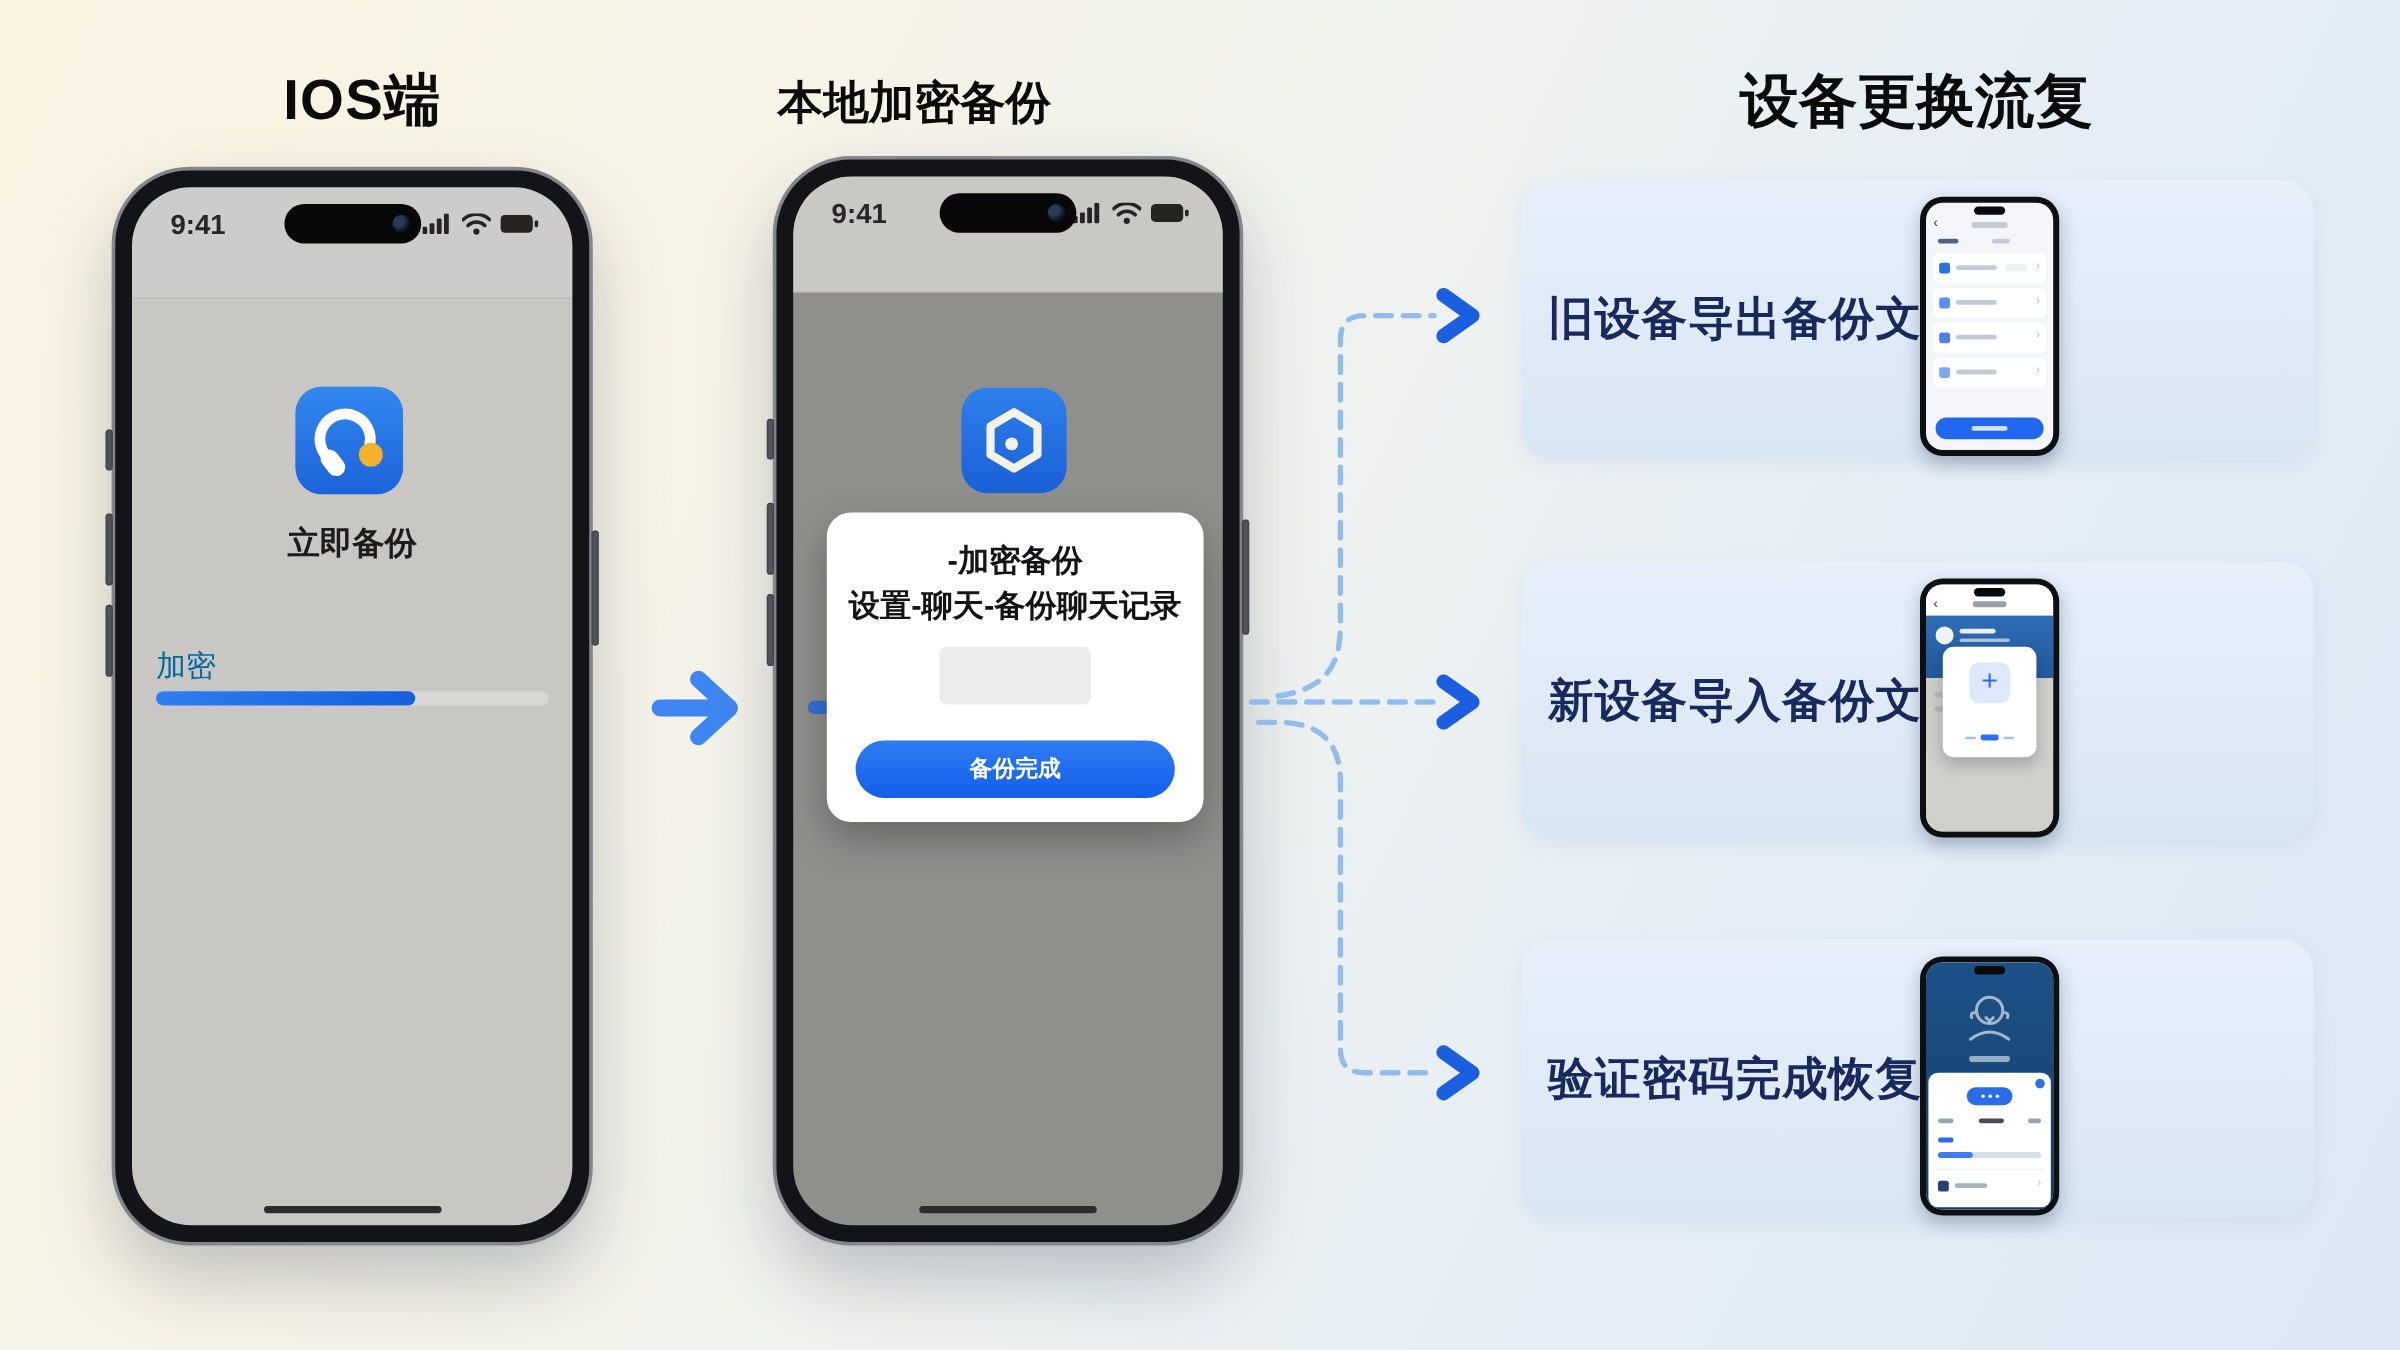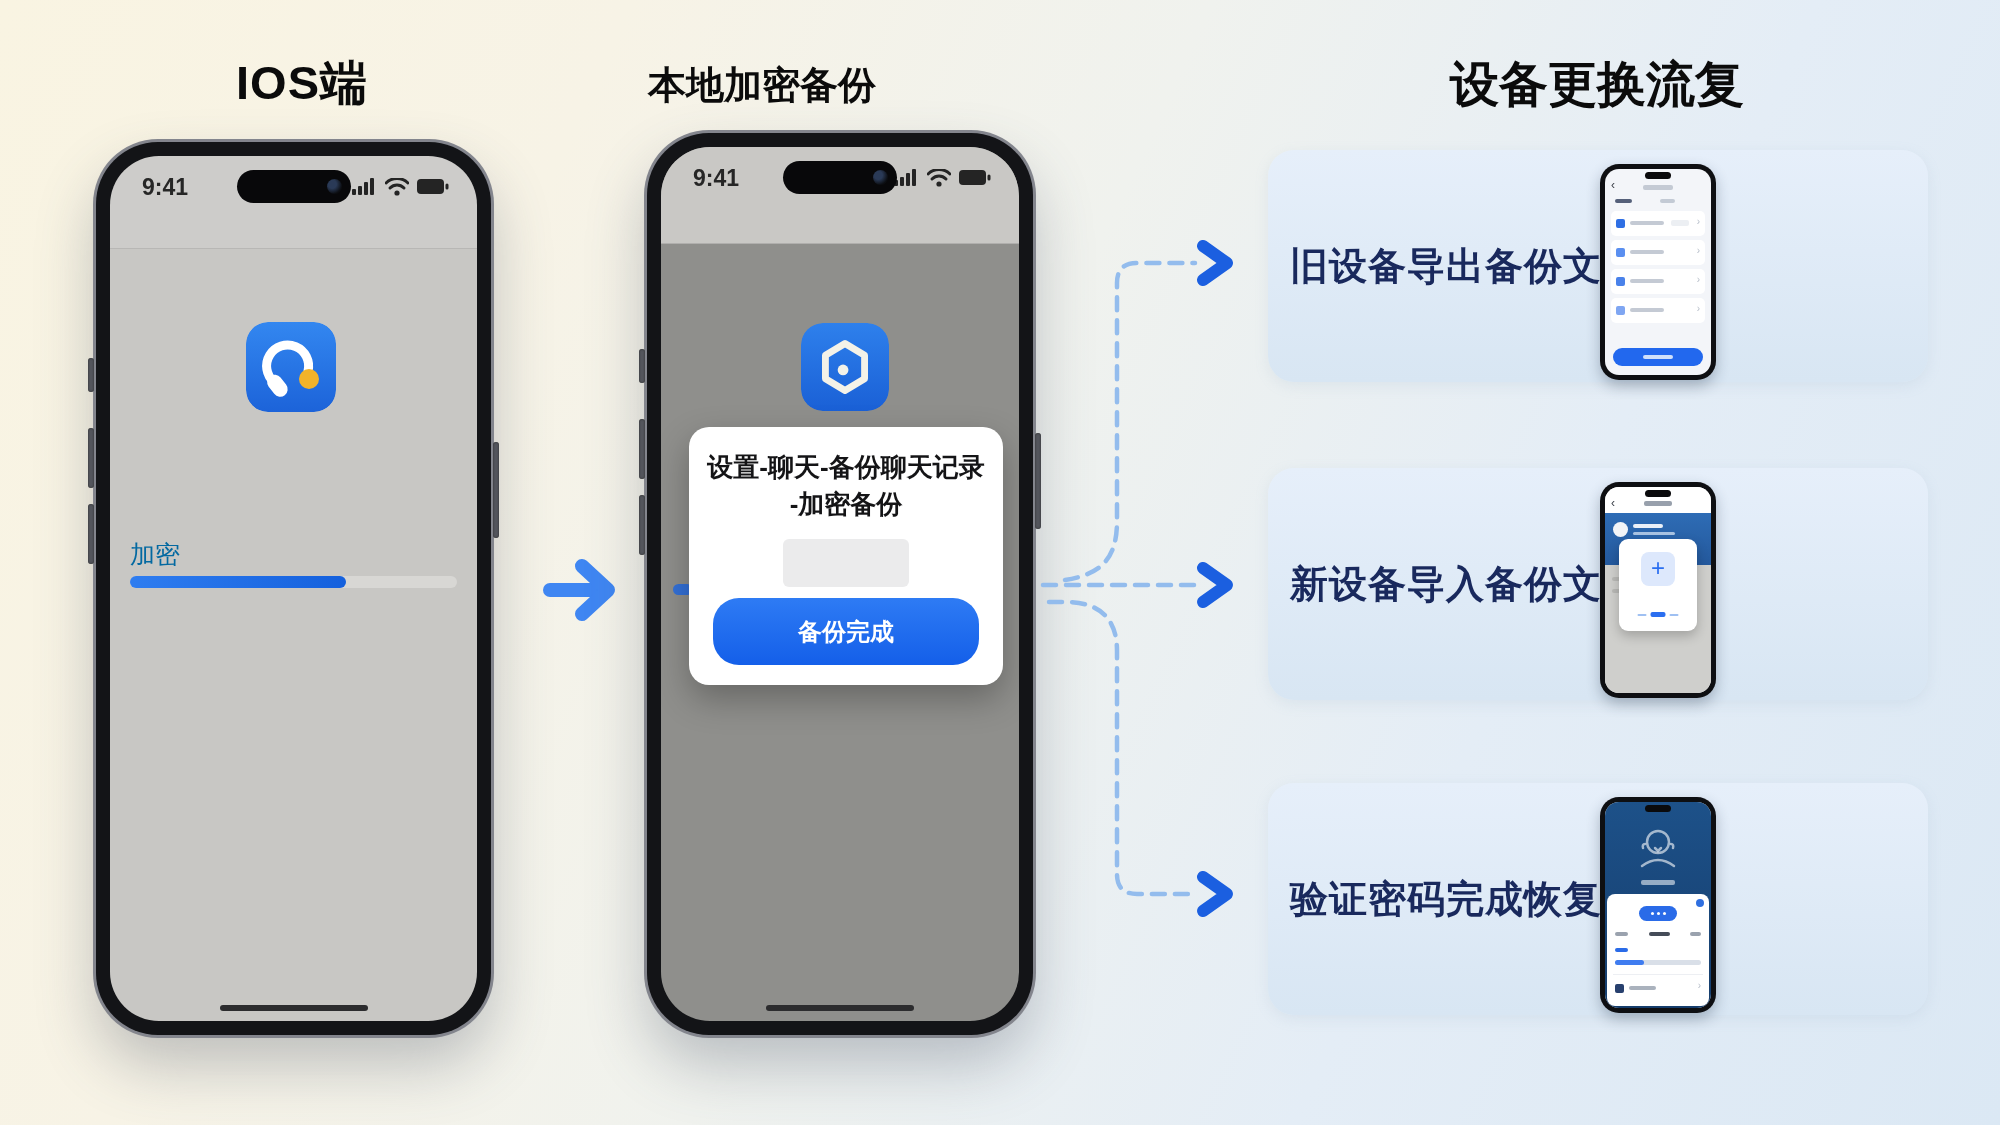--- a/index.html
+++ b/index.html
@@ -43,22 +43,22 @@
   
   #phone2 .screen{background:#8f8f8c;}
   #phone2 .band{height:96px;background:#c9c8c5;border-bottom:1px solid rgba(0,0,0,.12);}
   .bar-sliver{position:absolute;left:12px;top:437px;width:20px;height:11px;border-radius:6px;background:#2a6ee0;opacity:.9;}
   .dialog{position:absolute;left:28px;top:280px;width:314px;height:258px;background:#fff;border-radius:20px;
     box-shadow:0 14px 34px rgba(0,0,0,.28);}
   .dialog .dtext{position:absolute;left:0;right:0;top:22px;text-align:center;font-size:26px;line-height:37px;
     font-weight:700;color:#141416;}
   .dialog .dinput{position:absolute;left:50%;transform:translateX(-50%);top:112px;width:126px;height:48px;
     background:#ebebec;border-radius:6px;}
-  .dialog .dbtn{position:absolute;left:24px;right:24px;bottom:20px;height:67px;border:none;border-radius:26px;
-    background:linear-gradient(180deg,#2e7bf4,#145fe9);color:#fff;font-size:24px;font-weight:700;
+  .dialog .dbtn{position:absolute;left:24px;right:24px;bottom:20px;height:48px;border:none;border-radius:26px;
+    background:linear-gradient(180deg,#2e7bf4,#145fe9);color:#fff;font-size:19px;font-weight:700;
     font-family:inherit;cursor:pointer;}
 
   
   #arrow12{position:absolute;left:540px;top:548px;}
 
   
   #connector{position:absolute;left:1035px;top:225px;}
 
   
   .card{position:absolute;left:1268px;width:660px;height:232px;border-radius:26px;
@@ -163,20 +163,21 @@
               <stop offset="1" stop-color="#1c63d9"></stop>
             </linearGradient>
           </defs>
         <rect width="90" height="90" rx="22" fill="url(#g1)"></rect>
         <path d="M28 60 A 21 21 0 1 1 62 49" stroke="#fff" stroke-width="9" fill="none" stroke-linecap="round"></path>
         <rect x="24" y="52" width="15" height="24" rx="7.5" transform="rotate(-38 31 64)" fill="#fff"></rect>
         <circle cx="63" cy="57" r="10" fill="#f2b32a"></circle>
       </svg>
 
       <div class="caption">
+        <div>立即备份</div>
       </div>
 
       <div class="enc-label">加密</div>
       <div class="ptrack">
         <div class="pfill" style="width: 66%;"></div>
       </div>
 
       <div class="homebar"></div>
     </div>
   </div>
@@ -224,22 +225,22 @@
           </defs>
         <rect width="90" height="90" rx="22" fill="url(#g2)"></rect>
         <path d="M45 21 L65 33 L65 57 L45 69 L25 57 L25 33 Z" stroke="#f4f2e8" stroke-width="7" fill="none" stroke-linejoin="round"></path>
         <circle cx="43" cy="48" r="5.5" fill="#f4f2e8"></circle>
       </svg>
 
       <div class="bar-sliver"></div>
 
       <div class="dialog">
         <div class="dtext">
+          <div>-加密备份</div>
           <div>设置-聊天-备份聊天记录</div>
-          <div>-加密备份</div>
         </div>
         <div class="dinput"></div>
         <button class="dbtn">备份完成</button>
       </div>
 
       <div class="homebar"></div>
     </div>
   </div>
 
   <svg id="connector" width="215" height="720" viewBox="0 0 215 720">

